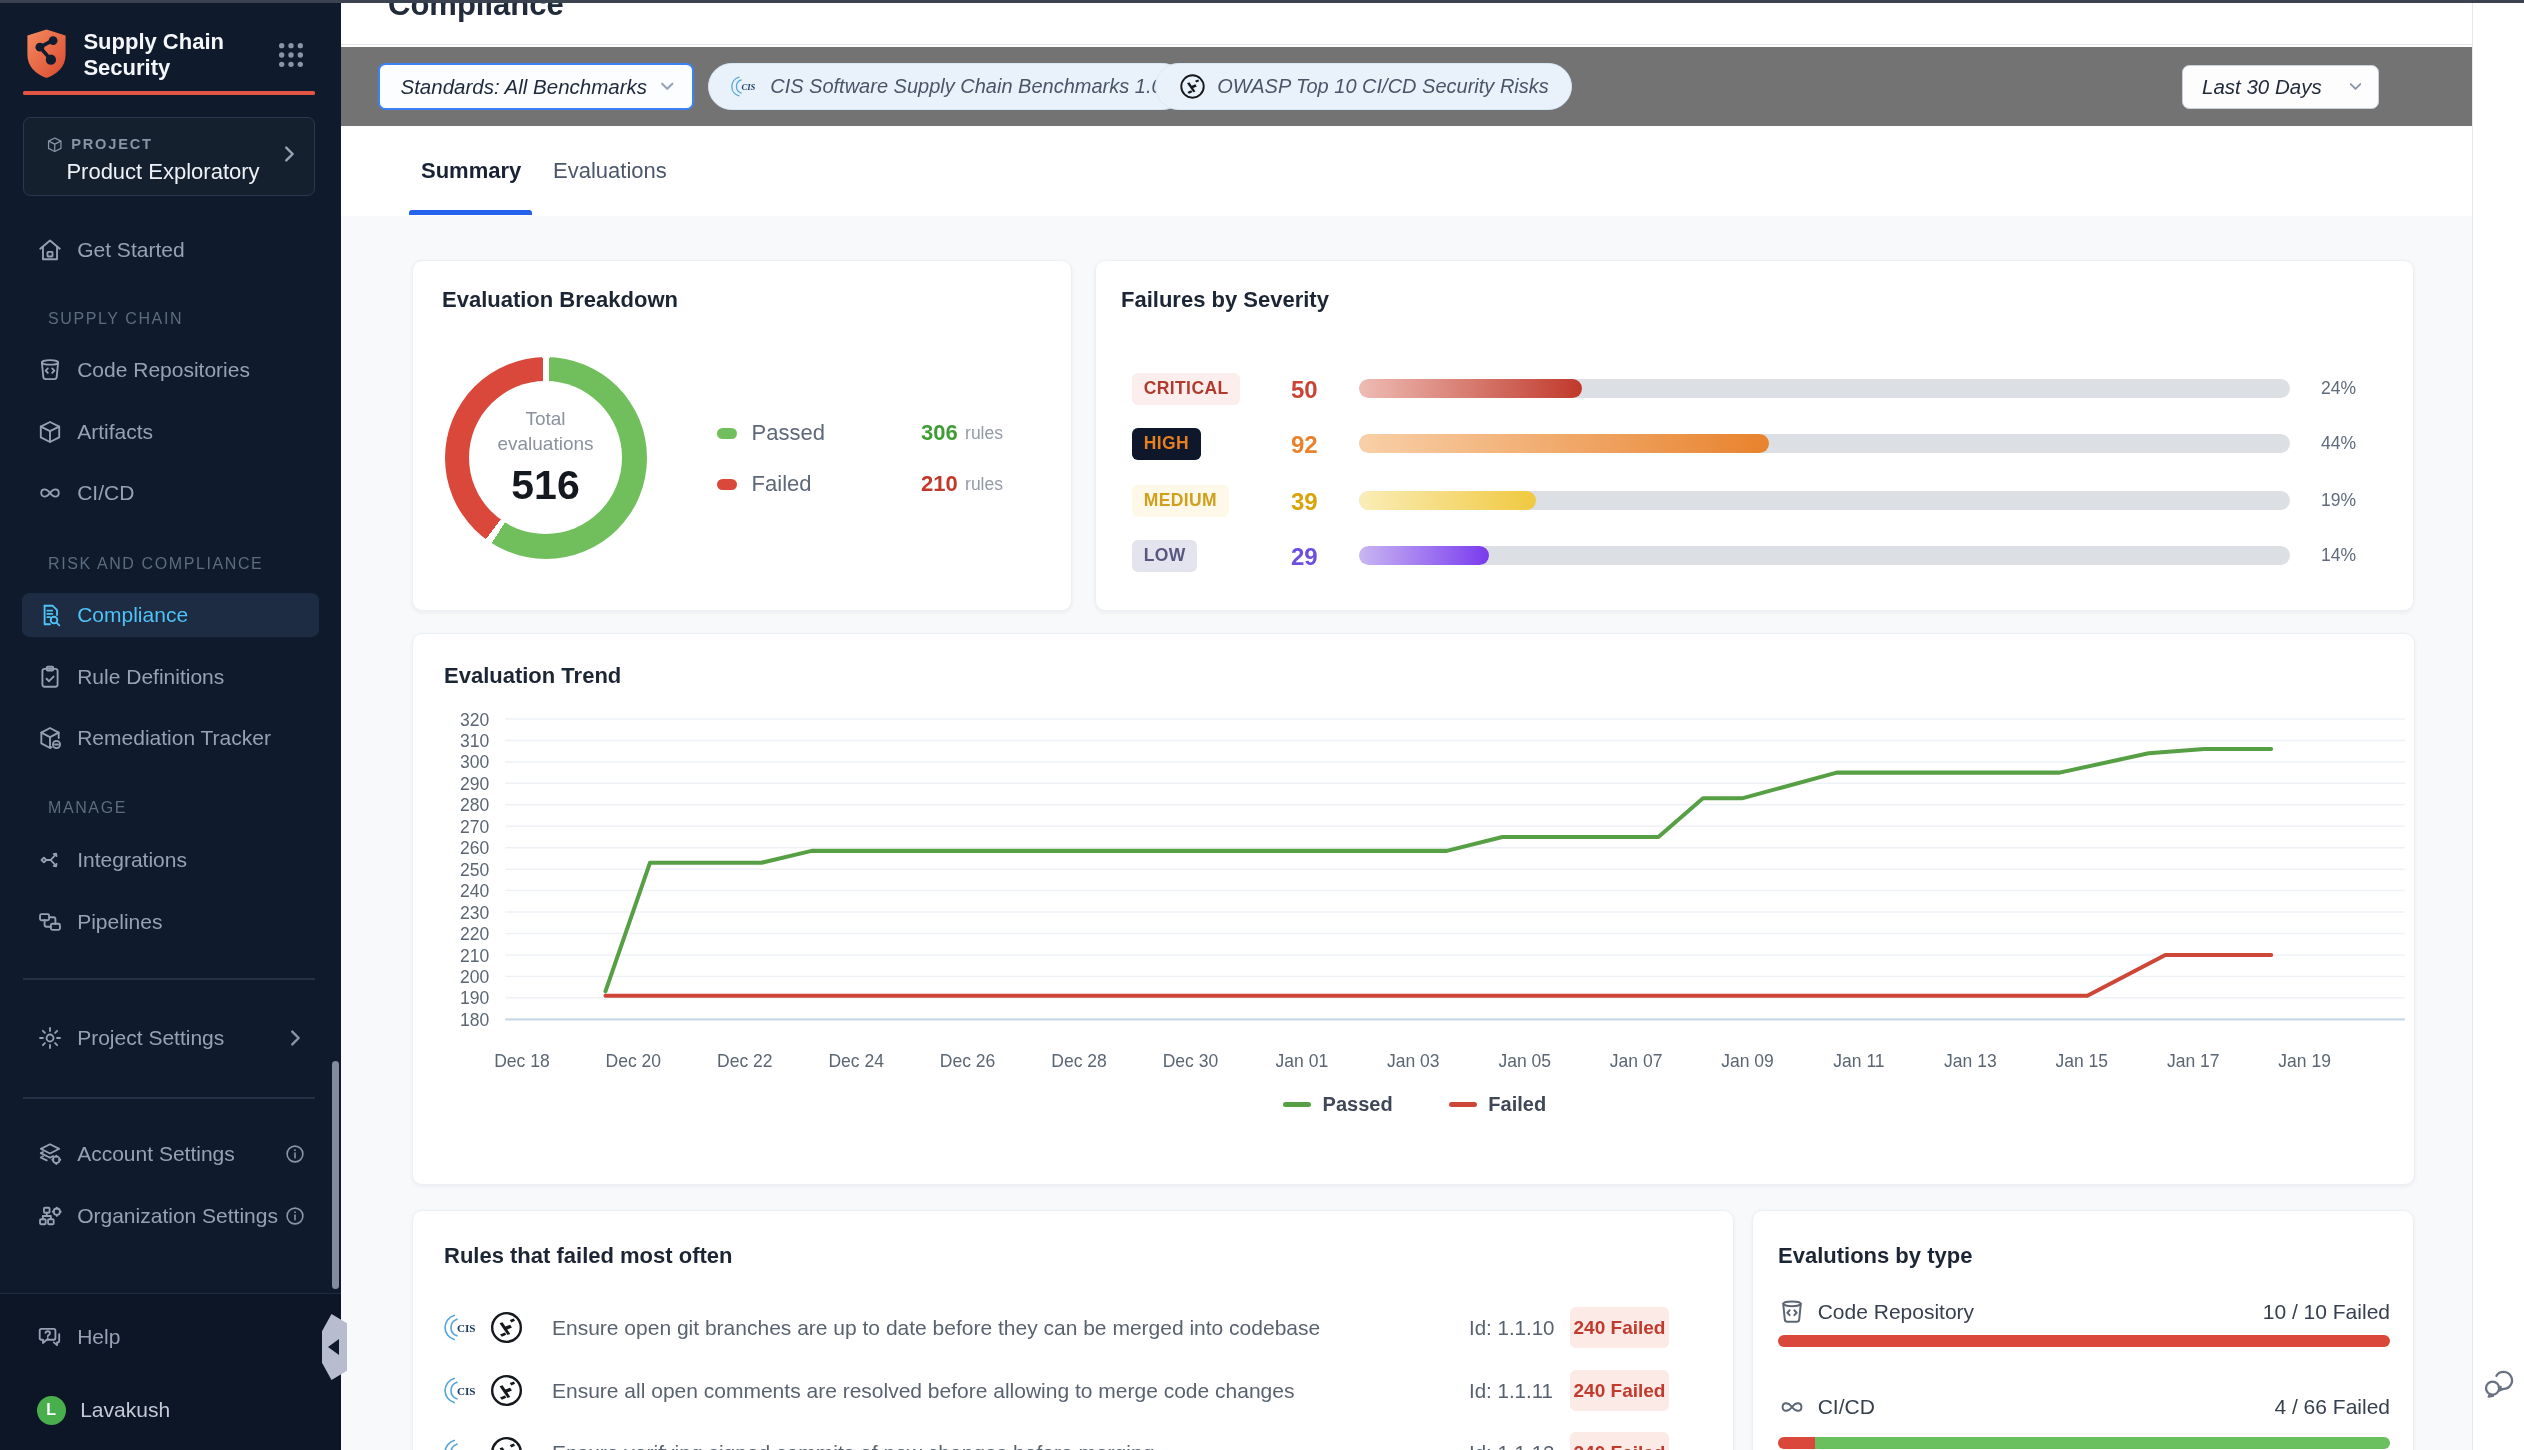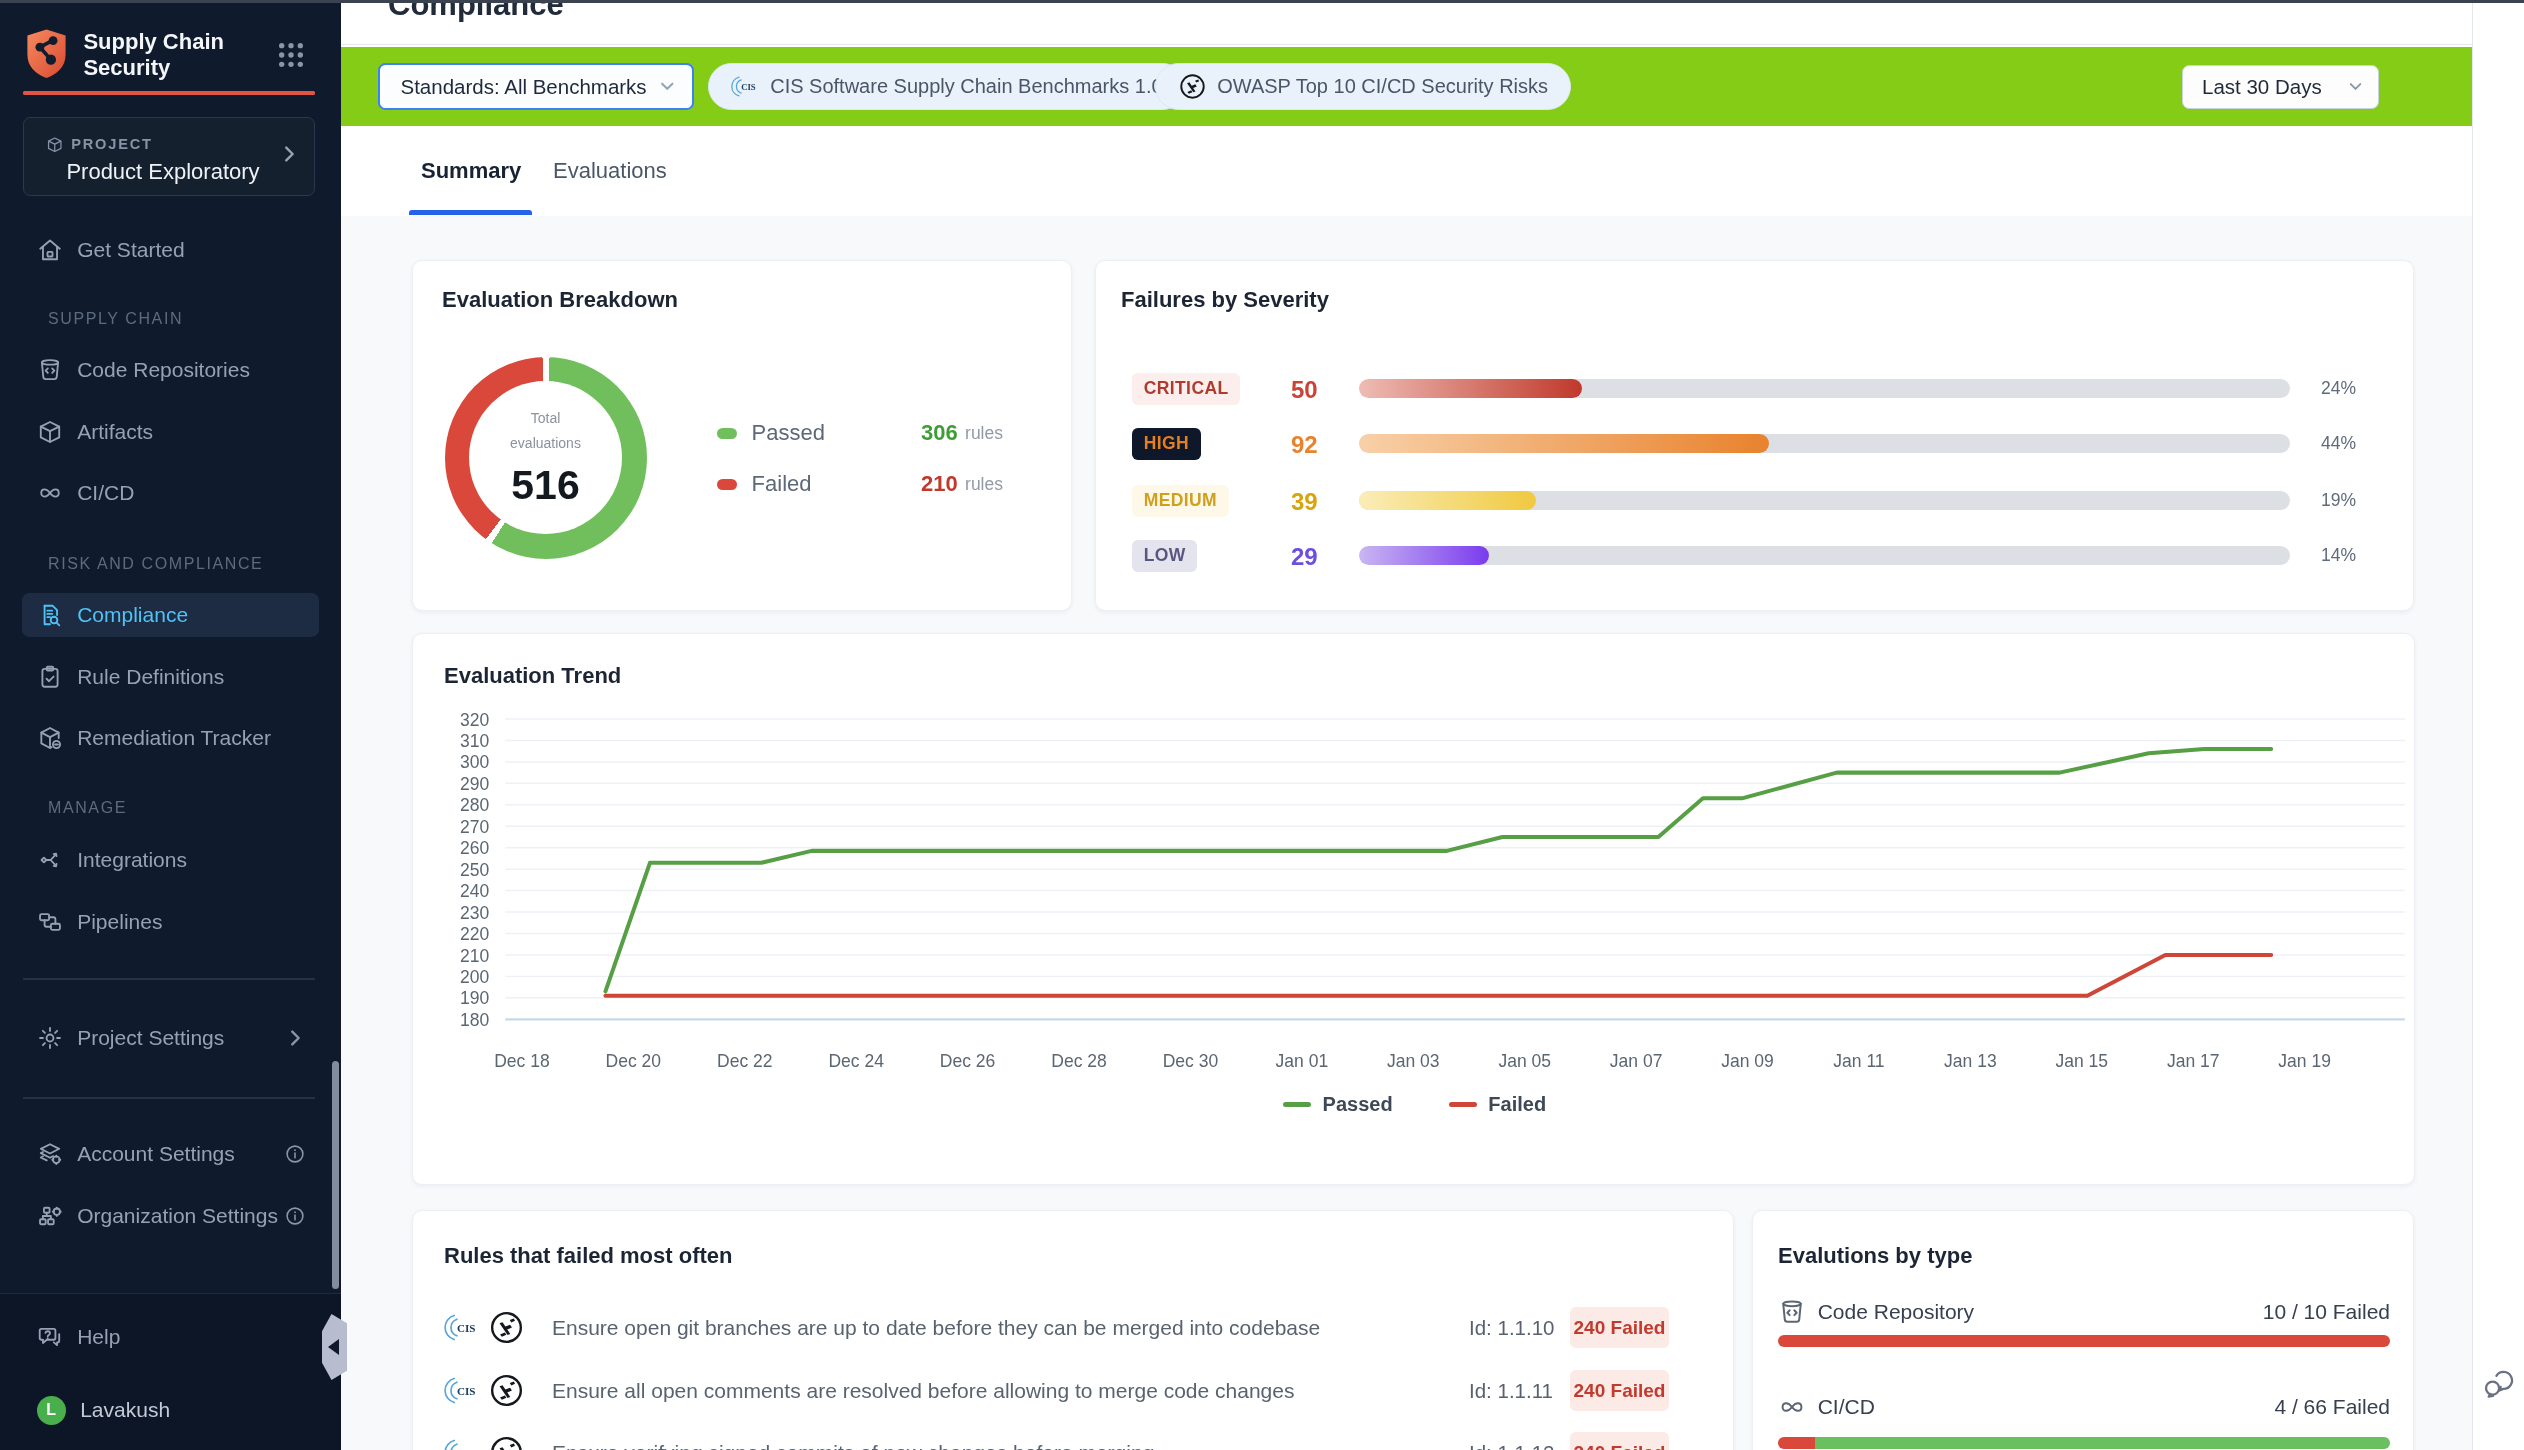--- a/index.html
+++ b/index.html
@@ -37,21 +37,21 @@
 
   .side-scrollthumb { position:absolute; left:332px; top:1061px; width:6.6px; height:228px; background:#aab3c2; opacity:.75; border-radius:3.7px; z-index:45; }
   .collapse-handle { position:absolute; left:322px; top:1314px; width:25px; height:66px; background:#b7bdcf; clip-path:polygon(38% 0,100% 14%,100% 86%,38% 100%,0 74%,0 26%); z-index:46; display:flex; align-items:center; justify-content:center; cursor:pointer; }
   .collapse-handle .tri { width:0; height:0; border-top:8px solid transparent; border-bottom:8px solid transparent; border-right:11.7px solid #10192b; margin-right:2.9px; }
 
   
   .main { position:absolute; left:341px; top:0; width:2131px; height:1451px; background:#fff; }
   .title-row { position:absolute; left:0; top:0; width:100%; height:45px; overflow:hidden; border-bottom:1.5px solid #e4e8ee; background:#fff; }
   .title-row h1 { font-size:31px; font-weight:700; color:#222b3a; margin:-13px 0 0 47px; }
 
-  .filters-row { position:absolute; left:0; top:47px; width:100%; height:80px; background:#84cc16; border-bottom:1.5px solid #e4e8ee; }
+  .filters-row { position:absolute; left:0; top:47px; width:100%; height:80px; background:#737373; border-bottom:1.5px solid #e4e8ee;font-style:italic; }
   .standards-select { position:absolute; left:37px; top:16px; width:316px; height:47px; border:2.2px solid #3b82f6; border-radius:7.3px; background:#fbfdff; display:flex; align-items:center; cursor:pointer; }
   .standards-select .txt { margin-left:20.5px; font-size:20.5px; color:#1e293b; }
   .standards-select .chev { margin-left:auto; margin-right:14.6px; width:20.5px; height:20.5px; color:#94a3b8; }
   .chip { position:absolute; top:16px; height:47px; border-radius:24px; background:#e9f2fb; border:1.5px solid #d9e8f5; display:flex; align-items:center; padding:0 22px; cursor:pointer; }
   .chip .cicon { width:29px; height:29px; margin-right:10.2px; flex:none; }
   .chip .ctxt { font-size:20px; color:#4a5568; white-space:nowrap; }
   .time-select { position:absolute; left:1841px; top:17.5px; width:197px; height:44px; border:1.5px solid #c9d2dd; border-radius:7.3px; background:#fdfdfe; display:flex; align-items:center; cursor:pointer; }
   .time-select .txt { margin-left:19px; font-size:20.5px; color:#1f2937; }
   .time-select .chev { margin-left:auto; margin-right:13px; width:19px; height:19px; color:#8a94a6; }
 
@@ -67,21 +67,21 @@
   
   #card-breakdown { left:71px;  top:44px;   width:660px;  height:351px; }
   #card-severity  { left:754px;top:44px;   width:1319px; height:351px; }
   #card-trend     { left:71px;  top:417px;  width:2003px; height:552px; }
   #card-rules     { left:71px;  top:994px; width:1322px; height:409px; }
   #card-types     { left:1411px;top:994px; width:662px;  height:409px; }
 
   
   .donut { position:absolute; left:32px; top:96px; width:202px; height:202px; border-radius:50%; }
   .donut-hole { position:absolute; left:24px; top:24px; width:153px; height:153px; border-radius:50%; background:#fff; display:flex; flex-direction:column; align-items:center; justify-content:center; }
-  .donut-hole .cap { font-size:14px; line-height:25px; color:#8b919e; }
+  .donut-hole .cap { font-size:19px; line-height:25px; color:#8b919e; }
   .donut-hole .tot { font-size:41px; font-weight:700; color:#14181f; margin-top:5.8px; }
   .bd-leg-row { position:absolute; left:304px; width:286px; height:32px; display:flex; align-items:center; }
   .bd-bullet { width:20px; height:11px; border-radius:5.8px; flex:none; }
   .bd-lab { margin-left:14.6px; font-size:22px; color:#5d6878; }
   .bd-val { margin-left:auto; font-size:22px; font-weight:700; }
   .bd-unit { margin-left:7.3px; font-size:17.5px; color:#939aa6; }
 
   
   .sev-row { position:absolute; left:0; width:100%; height:35px; }
   .sev-badge { position:absolute; left:36px; top:1.5px; height:32px; padding:0 11.7px; border-radius:5.8px; font-size:17.5px; font-weight:700; letter-spacing:0.4px; display:flex; align-items:center; }

